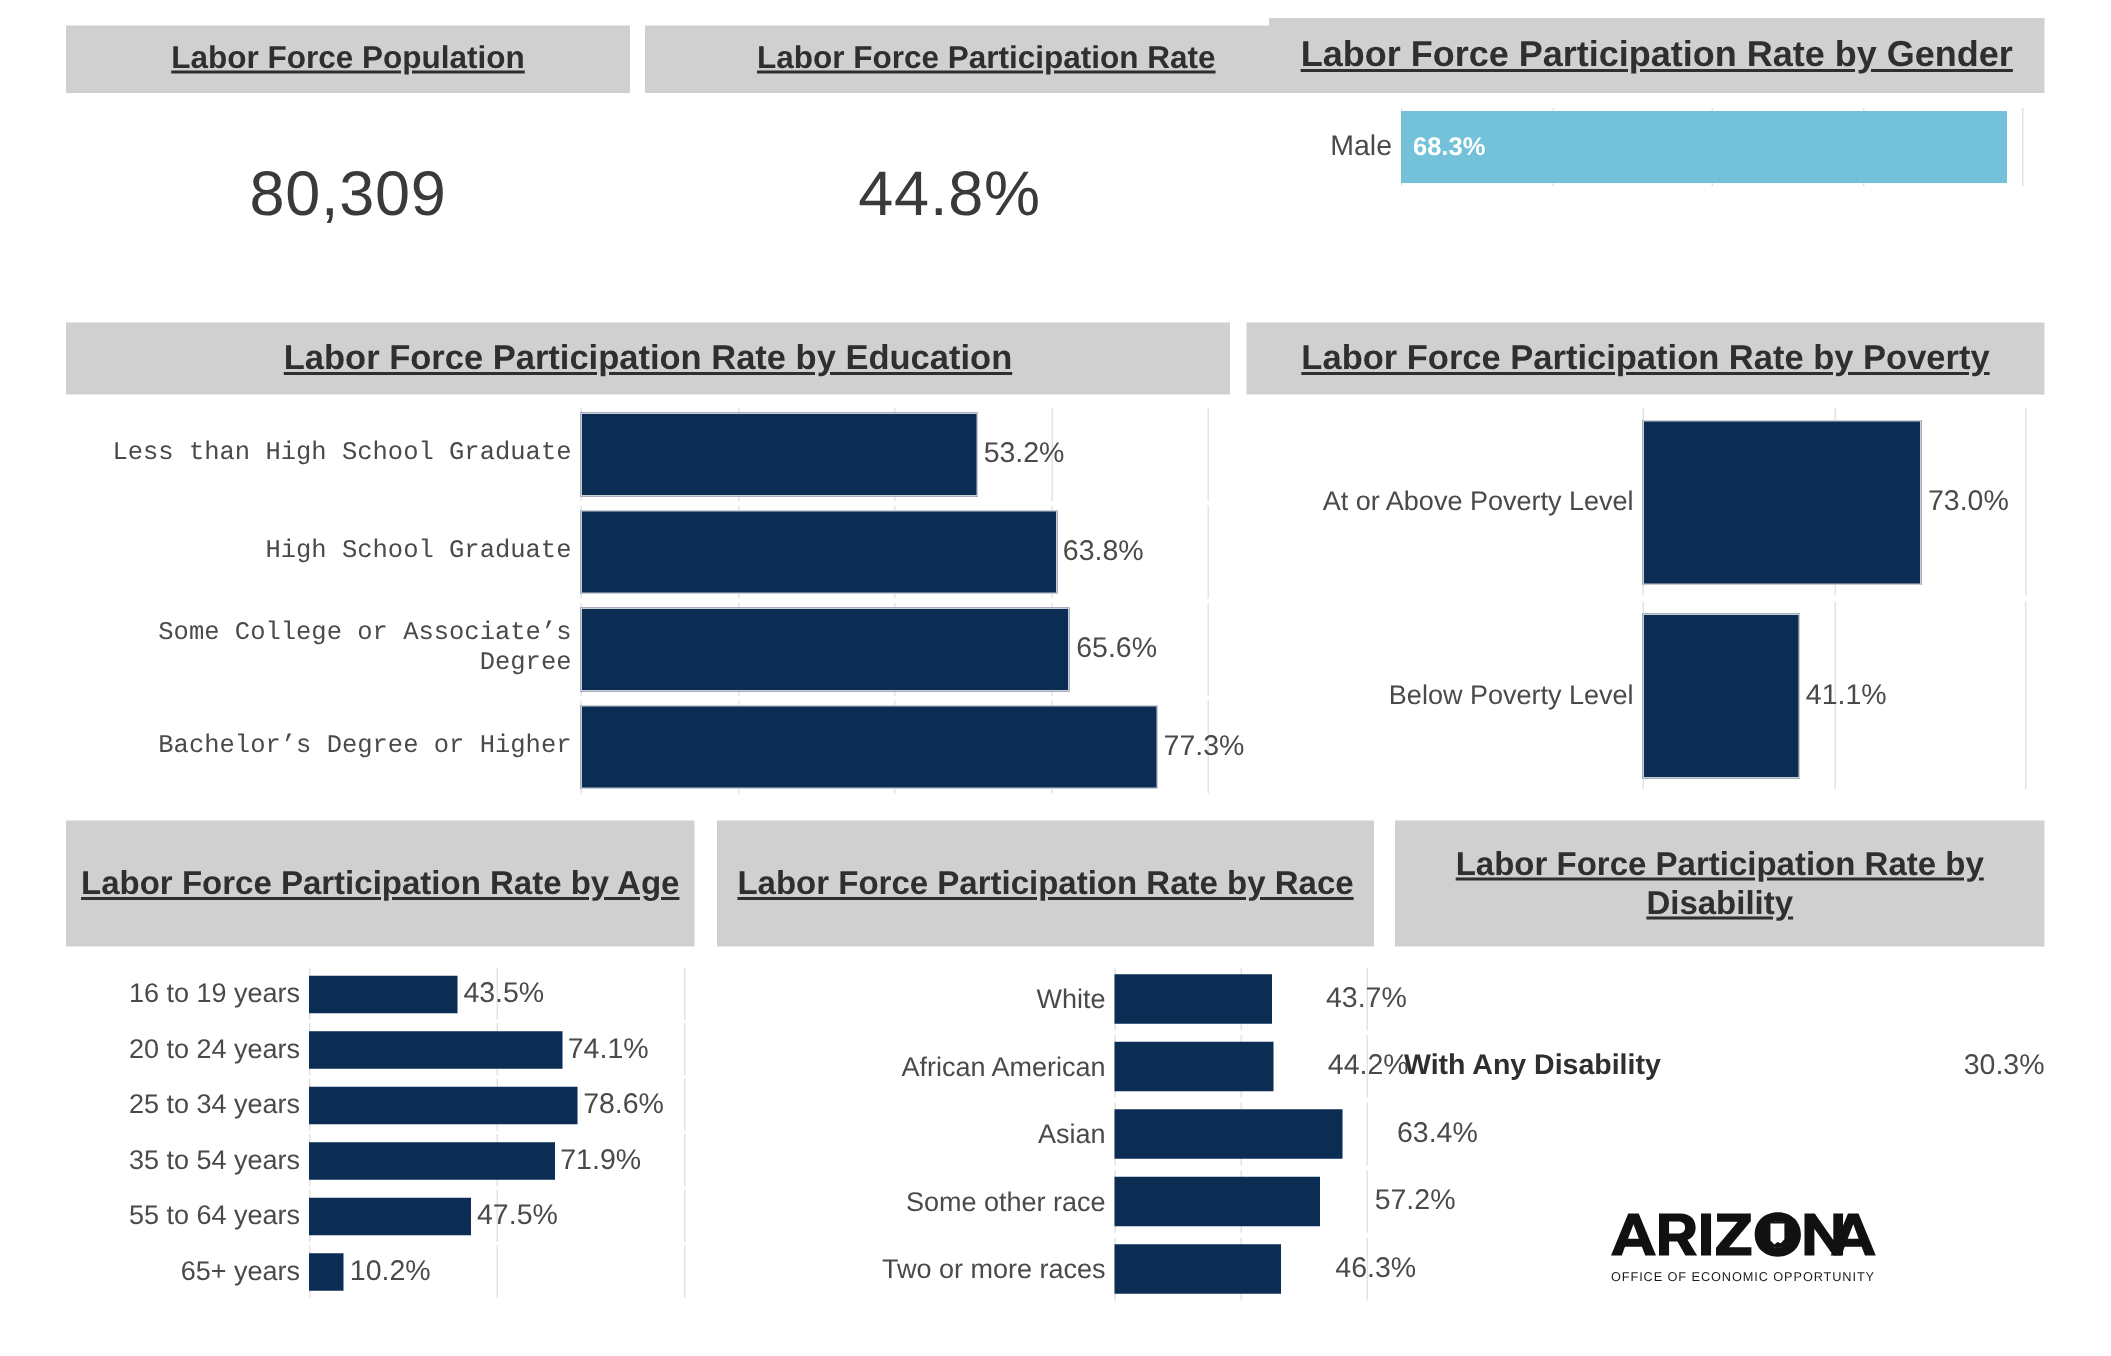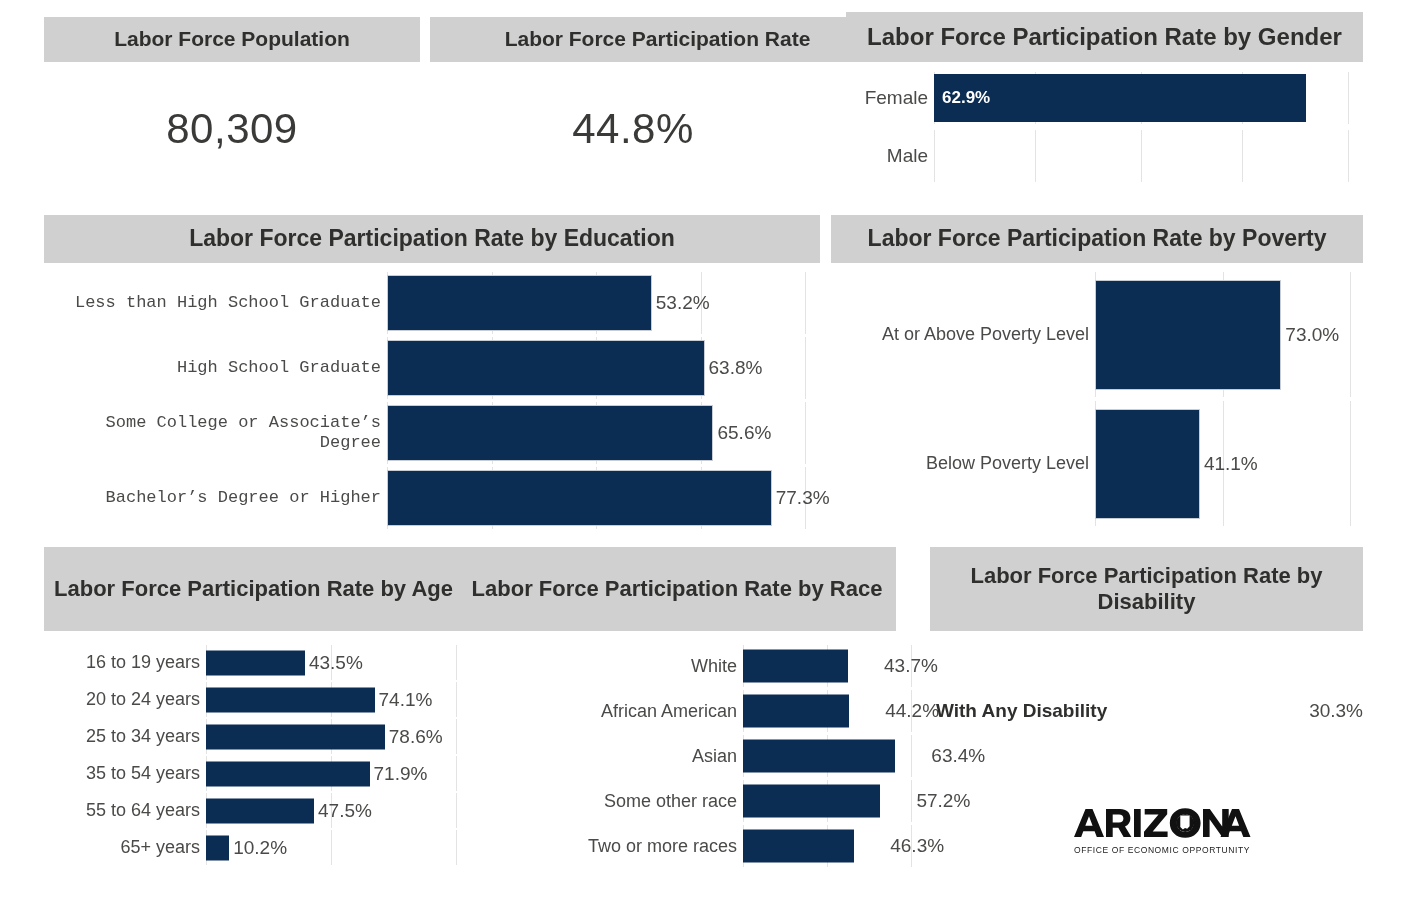--- a/index.html
+++ b/index.html
@@ -14,20 +14,21 @@
   .panel-title{
     background:#d0d0d0;
     color:#2f2f2d;
     font-weight:bold;
     text-align:center;
     display:flex;
     align-items:center;
     justify-content:center;
     line-height:1.18;
     box-sizing:border-box;
+    text-decoration:underline;
   }
   .abs{position:absolute;}
 
   
   #kpi-pop{left:44px;  top:17px; width:376px; height:45px; font-size:21px;}
   #kpi-rate{left:430px;top:17px; width:455px; height:45px; font-size:21px;}
   #ttl-gender{left:846px;top:12px;width:517px;height:50px;font-size:24px;}
 
   .kpi-value{
     position:absolute;
@@ -94,21 +95,21 @@
 
   
   #ttl-age{left:44px;top:547px;width:419px;height:84px;font-size:22px;}
   #chart-age{left:44px;top:645px;width:419px;height:225px;}
   #chart-age .row{height:35px;margin-bottom:2px;}
   #chart-age .cat-label{width:162px;font-size:18px;}
   #chart-age .bar{height:25px;}
   #chart-age .val-out{font-size:19px;}
 
   
-  #ttl-race{left:458px;top:547px;width:438px;height:84px;font-size:22px;}
+  #ttl-race{left:478px;top:547px;width:438px;height:84px;font-size:22px;}
   #chart-race{left:478px;top:645px;width:438px;height:225px;}
   #chart-race .row{height:42px;margin-bottom:3px;}
   #chart-race .cat-label{width:265px;font-size:18px;}
   #chart-race .bar{height:33px;}
   #chart-race .val-out{font-size:19px;margin-left:32px;}
 
   
   #ttl-disability{left:930px;top:547px;width:433px;height:84px;font-size:22px;}
   #disability-row{
     position:absolute;left:936px;top:700px;width:427px;
@@ -129,40 +130,30 @@
 
 <div class="panel-title abs" id="kpi-pop">Labor Force Population</div>
 <div class="kpi-value" id="val-pop">80,309</div>
 
 <div class="panel-title abs" id="kpi-rate">Labor Force Participation Rate</div>
 <div class="kpi-value" id="val-rate">44.8%</div>
 
 <div class="panel-title abs" id="ttl-gender">Labor Force Participation Rate by Gender</div>
 <div class="chart" id="chart-gender">
     <div class="row">
-      <div class="cat-label">Female</div>
+      <div class="cat-label">Male</div>
       <div class="bar-wrap">
         <div class="gridline" style="left: 0%;"></div>
         <div class="gridline" style="left: 23.4483%;"></div>
         <div class="gridline" style="left: 48.2759%;"></div>
         <div class="gridline" style="left: 71.7241%;"></div>
         <div class="gridline" style="left: 96.5517%;"></div>
-        <div class="bar" style="width: 86.7586%; background: rgb(11, 45, 84);">
-          <span class="val-in">62.9%</span>
+        <div class="bar light" style="width: 94.2069%; background: rgb(115, 194, 218);">
+          <span class="val-in">68.3%</span>
         </div>
-      </div>
-    </div>
-    <div class="row">
-      <div class="cat-label">Male</div>
-      <div class="bar-wrap">
-        <div class="gridline" style="left: 0%;"></div>
-        <div class="gridline" style="left: 23.4483%;"></div>
-        <div class="gridline" style="left: 48.2759%;"></div>
-        <div class="gridline" style="left: 71.7241%;"></div>
-        <div class="gridline" style="left: 96.5517%;"></div>
       </div>
     </div>
   </div>
 
 <div class="panel-title abs" id="ttl-education">Labor Force Participation Rate by Education</div>
 <div class="chart" id="chart-education">
     <div class="row">
       <div class="cat-label">Less than High School Graduate</div>
       <div class="bar-wrap">
         <div class="gridline" style="left: 0%;"></div>

